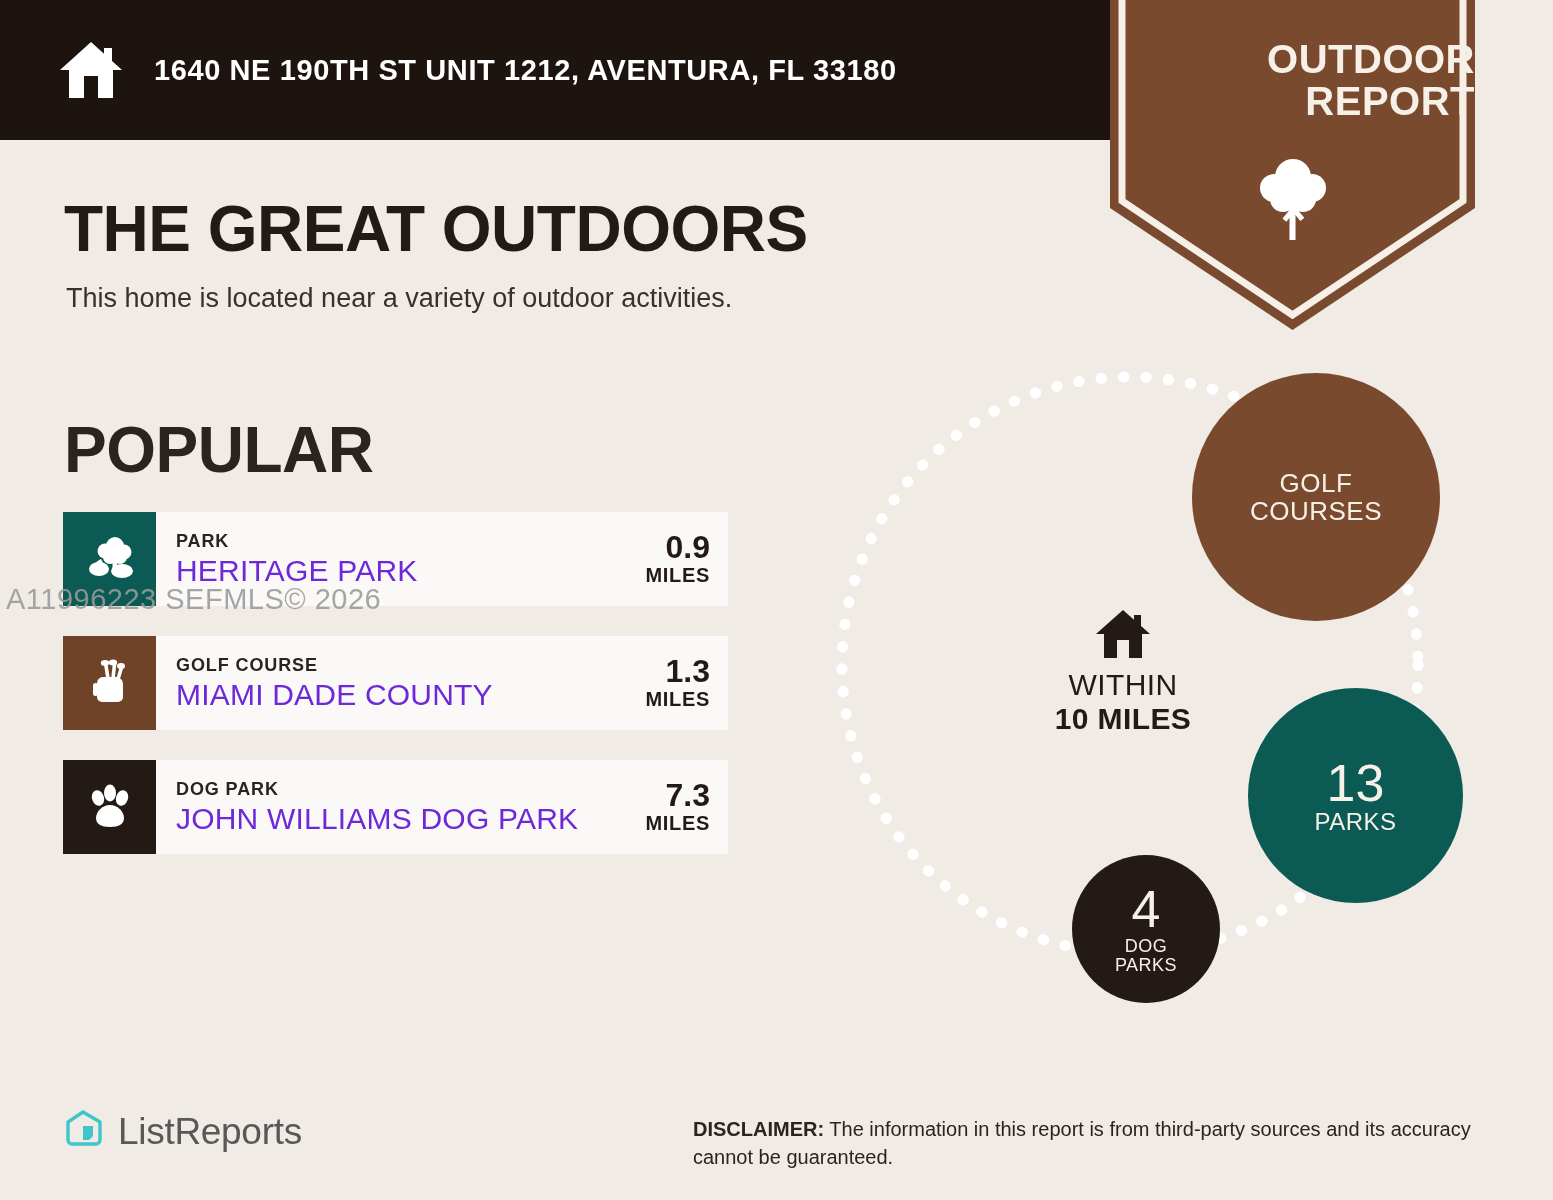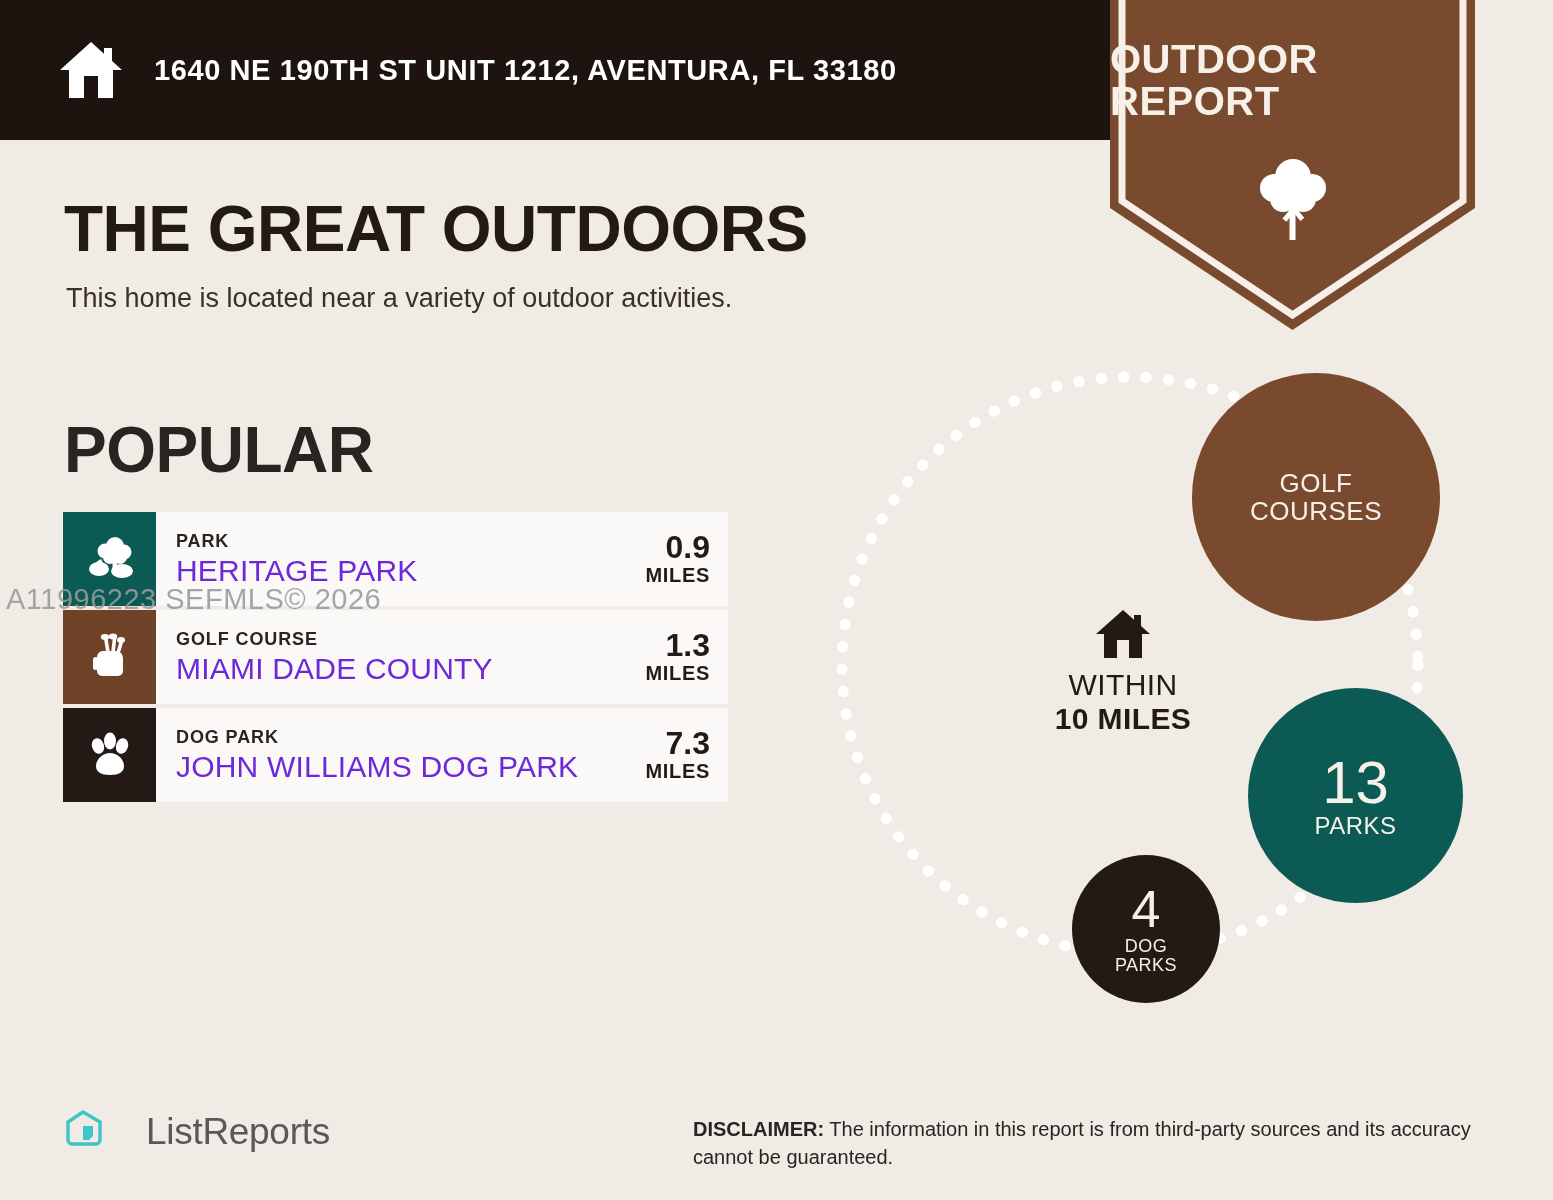--- a/index.html
+++ b/index.html
@@ -22,21 +22,21 @@
     color:#FFFFFF; font-size:29px; font-weight:bold; letter-spacing:.6px;
     white-space:nowrap;
   }
 
   
   .badge{
     position:absolute; left:1110px; top:0; width:365px; height:330px;
   }
   .badge .shape{ position:absolute; inset:0; }
   .badge-text{
-    position:absolute; top:38px; left:0; right:0; text-align:left;
+    position:absolute; top:38px; left:0; right:0; text-align:right;
     color:#F6F0E8; font-size:40px; font-weight:bold; line-height:1.06;
     letter-spacing:.5px;
   }
   .badge-text .l2{ display:block; }
   .badge-tree{ position:absolute; top:155px; left:50%; transform:translateX(-50%); width:76px; height:86px; }
 
   
   .title{
     position:absolute; left:64px; top:192px;
     font-size:64px; font-weight:bold; letter-spacing:-.5px; color:#231a15;
@@ -45,21 +45,21 @@
     position:absolute; left:66px; top:283px;
     font-size:27px; color:#3a302a; font-weight:normal;
   }
   .popular-heading{
     position:absolute; left:64px; top:413px;
     font-size:64px; font-weight:bold; letter-spacing:-.5px; color:#2b2320;
   }
 
   .poi-list{ position:absolute; left:63px; top:512px; width:665px; }
   .poi-row{
-    display:flex; align-items:stretch; height:94px; margin-bottom:4px;
+    display:flex; align-items:stretch; height:94px; margin-bottom:30px;
     background:#FBF9F7;
   }
   .poi-icon-tile{
     width:93px; flex:0 0 93px; display:flex; align-items:center; justify-content:center;
   }
   .poi-icon-tile svg{ width:52px; height:52px; }
   .poi-body{
     flex:1 1 auto; display:flex; align-items:center; justify-content:space-between;
     padding:0 14px 0 20px;
   }
@@ -92,29 +92,29 @@
     color:#F6F0E8; text-align:center;
   }
   .stat-value{ font-weight:normal; line-height:1; }
   .stat-label{ font-weight:normal; line-height:1.08; letter-spacing:.5px; }
 
   .stat-golf{ left:1192px; top:373px; width:248px; height:248px; background:#7A4A2E; }
   .stat-golf .stat-value{ font-size:82px; margin-bottom:4px; }
   .stat-golf .stat-label{ font-size:26px; }
 
   .stat-parks{ left:1248px; top:688px; width:215px; height:215px; background:#0C5A54; }
-  .stat-parks .stat-value{ font-size:60px; }
+  .stat-parks .stat-value{ font-size:52px; }
   .stat-parks .stat-label{ font-size:24px; }
 
   .stat-dog{ left:1072px; top:855px; width:148px; height:148px; background:#231A15; }
   .stat-dog .stat-value{ font-size:52px; margin-bottom:2px; }
   .stat-dog .stat-label{ font-size:18px; }
 
   
-  .logo{ position:absolute; left:62px; top:1108px; display:flex; align-items:center;gap:28px; }
+  .logo{ position:absolute; left:62px; top:1108px; display:flex; align-items:center; }
   .logo svg{ width:44px; height:44px; margin-right:12px; }
   .logo-text{ font-size:37px; color:#585858; letter-spacing:-.3px; }
 
   .disclaimer{
     position:absolute; left:693px; top:1115px; width:800px;
     font-size:20px; line-height:1.42; color:#2b2320;
   }
   .disclaimer b{ font-weight:bold; }
 
   

